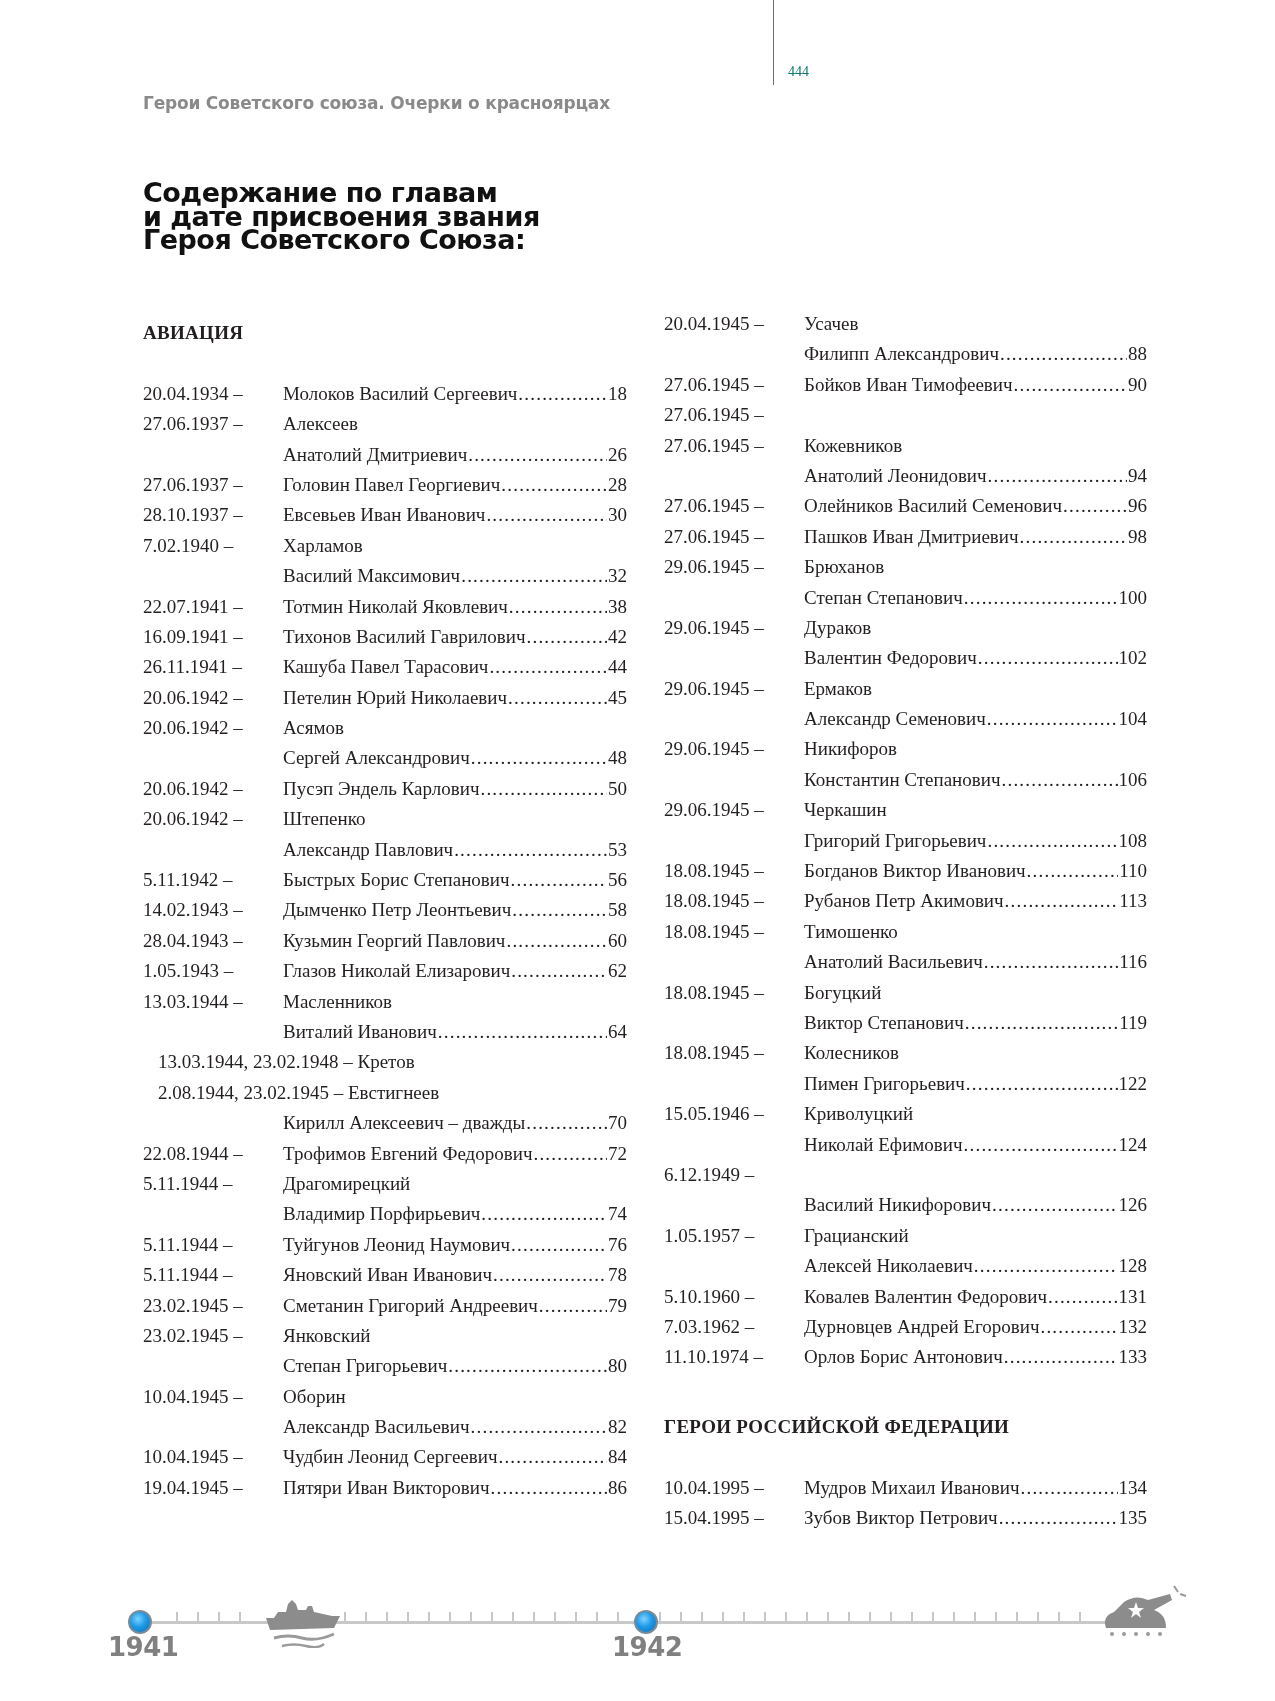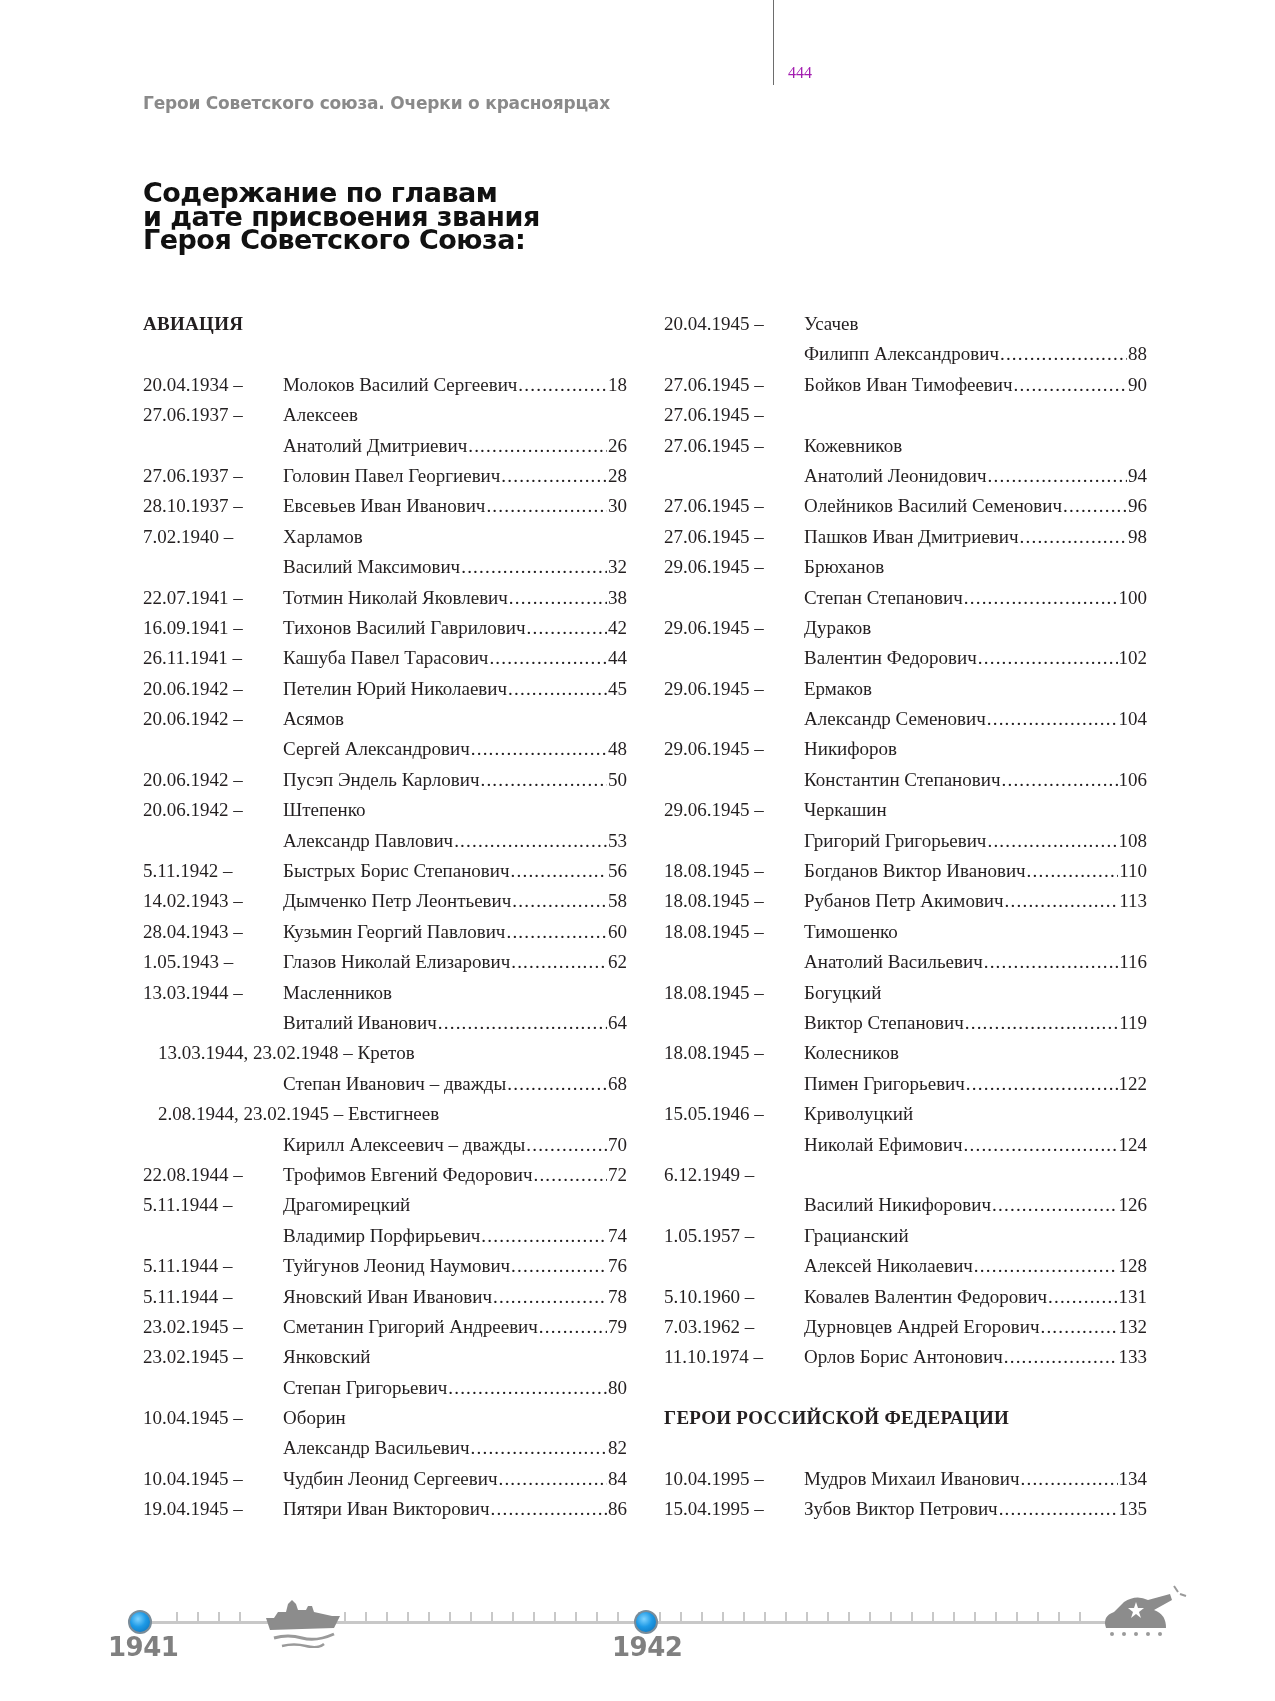--- a/index.html
+++ b/index.html
@@ -1,28 +1,28 @@
 <!DOCTYPE html>
 <html><head>
 <meta charset="utf-8">
 <style>
   html, body { margin: 0; padding: 0; background: #ffffff; }
   body { width: 1275px; height: 1701px; position: relative; overflow: hidden;
          font-family: "Liberation Serif", "DejaVu Serif", serif; color: #231f20; }
   .vrule { position: absolute; left: 773px; top: 0; width: 1px; height: 85px; background: #6d6d6d; }
-  .page-num { position: absolute; left: 788px; top: 64px; font-size: 16px; color: #a21caf; }
+  .page-num { position: absolute; left: 788px; top: 64px; font-size: 14px; color: #0f766e; }
   .running-head { position: absolute; left: 143px; top: 93px; font-family: "DejaVu Sans", "Liberation Sans", sans-serif;
                   font-size: 17px; font-weight: bold; color: #8a8a8a; letter-spacing: -0.2px; }
   .main-title { position: absolute; left: 143px; top: 181px; font-family: "DejaVu Sans", "Liberation Sans", sans-serif;
                 font-weight: 900; font-size: 27px; line-height: 23.5px; color: #111; letter-spacing: -0.5px; }
   .main-title div { white-space: nowrap; }
   .col { position: absolute; top: 309px; }
   .col.left { left: 143px; width: 484px; }
   .col.right { left: 664px; width: 483px; }
-  .section-heading { font-weight: bold; font-size: 19px; height: 30.4px; line-height: 30.4px; letter-spacing: 0.3px; white-space: nowrap; }
+  .section-heading { font-weight: bold; font-size: 19px; height: 30.4px; line-height: 30.4px; letter-spacing: 0.3px; white-space: nowrap; margin-top: 9px; }
   .gap { height: 30.4px; }
   .row { position: relative; height: 30.4px; line-height: 30.4px; font-size: 19px; white-space: nowrap; }
   .row .date { position: absolute; left: 0; top: 0; }
   .row .name-line { position: absolute; left: 140px; right: 0; top: 0; display: flex; align-items: baseline; }
   .row.wide .name-line { left: 15px; }
   .row .name { flex: 0 0 auto; }
   .row .leader { flex: 1 1 auto; overflow: hidden; margin: 0 1px; }
   .row .leader::before { content: "................................................................................................................................"; letter-spacing: 1.2px; }
   .row .page { flex: 0 0 auto; }
   .footer { position: absolute; left: 0; top: 1590px; width: 1275px; height: 100px; padding-left: 48px; }
@@ -210,27 +210,20 @@
       <div class="row">
         <span class="name-line">
           <span class="name">Виталий Иванович</span>
           <span class="leader"></span>
           <span class="page">64</span>
         </span>
       </div>
       <div class="row wide">
         <span class="name-line">
           <span class="name">13.03.1944, 23.02.1948 – Кретов</span>
-        </span>
-      </div>
-      <div class="row">
-        <span class="name-line">
-          <span class="name">Степан Иванович  – дважды</span>
-          <span class="leader"></span>
-          <span class="page">68</span>
         </span>
       </div>
       <div class="row wide">
         <span class="name-line">
           <span class="name">2.08.1944, 23.02.1945 –  Евстигнеев</span>
         </span>
       </div>
       <div class="row">
         <span class="name-line">
           <span class="name">Кирилл Алексеевич – дважды</span>

